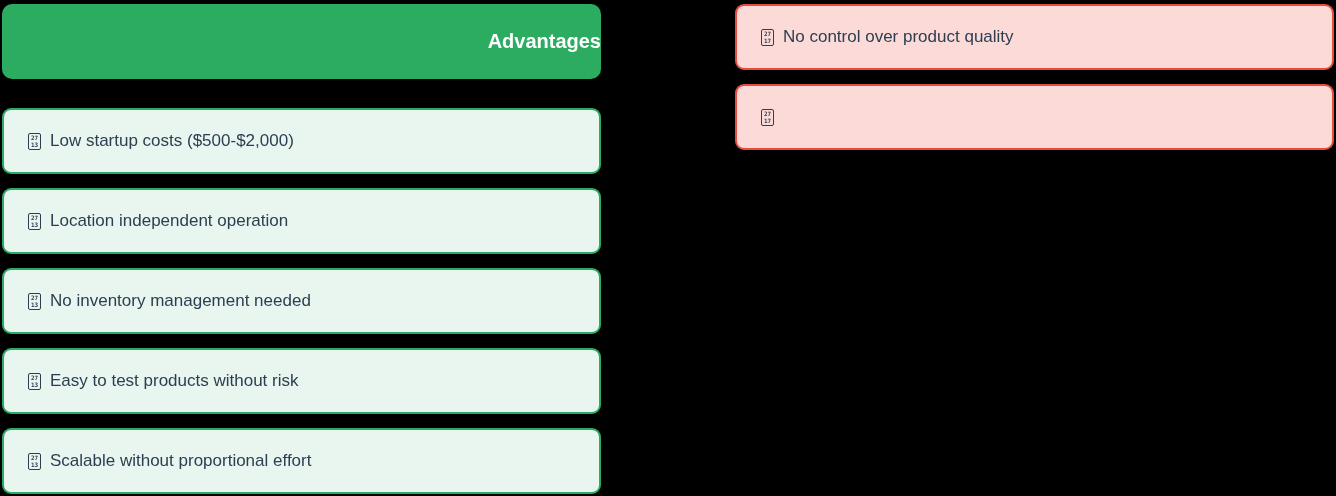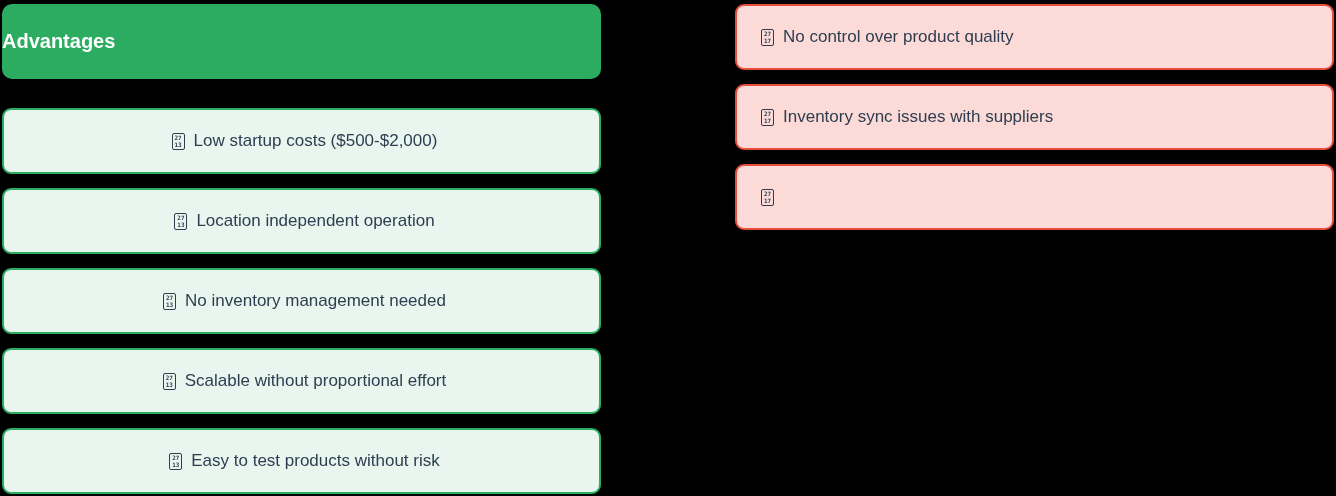--- a/index.html
+++ b/index.html
@@ -23,44 +23,44 @@
     display: flex;
     flex-direction: column;
     gap: 14px;
   }
   .hdr {
     height: 75px;
     flex: none;
     border-radius: 10px;
     display: flex;
     align-items: center;
-    justify-content: flex-start;
+    justify-content: flex-end;
     color: #ffffff;
     font-size: 20px;
     font-weight: bold;
     margin-bottom: 15px; 
+    padding-left: 24px;
   }
   .hdr.green { background: var(--green, #2bac60); }
   .hdr.red   { background: var(--red, #e74c3c); }
   .item {
     height: 66px;
     flex: none;
     box-sizing: border-box;
     border-radius: 9px;
     border: 2px solid transparent;
     display: flex;
     align-items: center;
     padding: 0 18px 0 24px;
     font-size: 17px;
     color: var(--text, #2c3e50);
   }
   .item.adv {
     background: var(--green-bg, #e9f6f0);
     border-color: var(--green, #2bac60);
-    justify-content: center;
   }
   .item.cha {
     background: var(--red-bg, #fbdad7);
     border-color: var(--red, #e74c3c);
   }
   .tofu {
     display: inline-flex;
     flex-direction: column;
     align-items: center;
     justify-content: center;
@@ -106,46 +106,39 @@
         <span>27</span>
         <span>13</span>
       </span>
     <span class="label">No inventory management needed</span>
   </div>
   <div class="item adv">
     <span class="tofu">
         <span>27</span>
         <span>13</span>
       </span>
-    <span class="label">Scalable without proportional effort</span>
+    <span class="label">Easy to test products without risk</span>
   </div>
   <div class="item adv">
     <span class="tofu">
         <span>27</span>
         <span>13</span>
       </span>
-    <span class="label">Easy to test products without risk</span>
+    <span class="label">Scalable without proportional effort</span>
   </div>
 </section>
 
 <section class="col">
 
   <div class="item cha">
     <span class="tofu">
         <span>27</span>
         <span>17</span>
       </span>
     <span class="label">No control over product quality</span>
   </div>
   <div class="item cha">
     <span class="tofu">
         <span>27</span>
         <span>17</span>
       </span>
-    <span class="label">Inventory sync issues with suppliers</span>
-  </div>
-  <div class="item cha">
-    <span class="tofu">
-        <span>27</span>
-        <span>17</span>
-      </span>
   </div>
 </section>
 
 </body></html>

